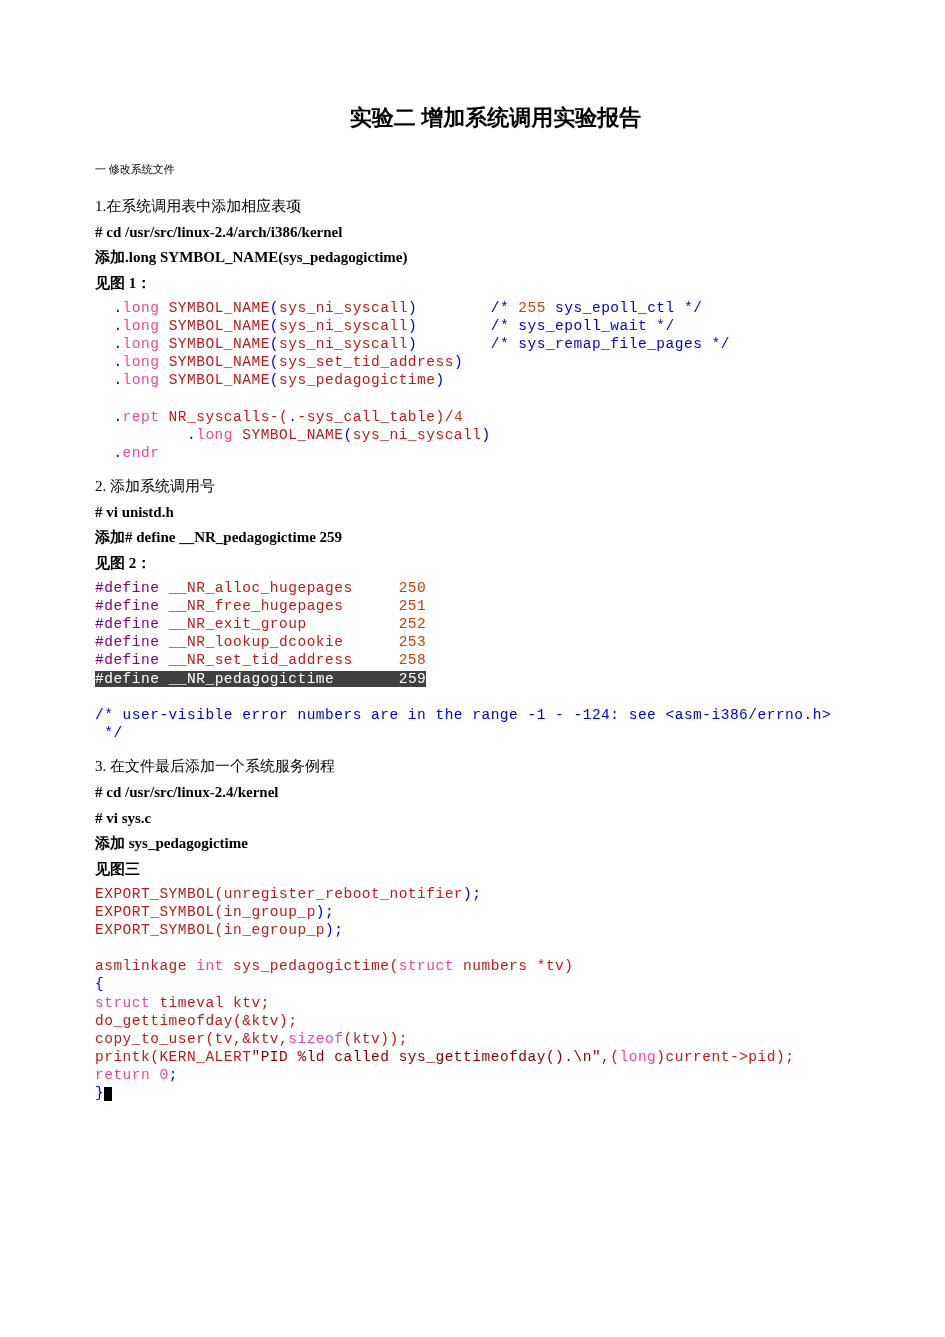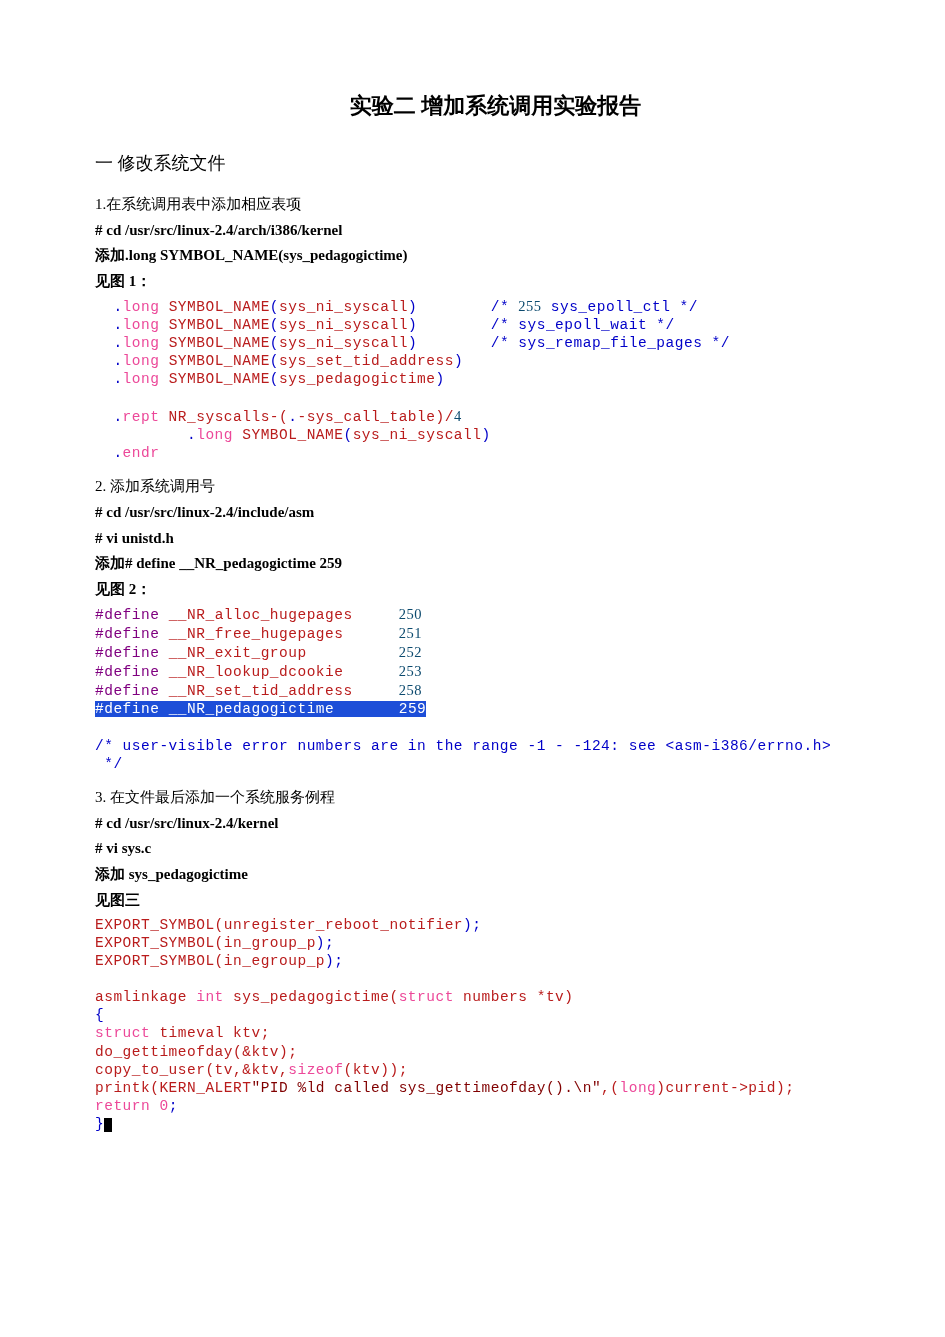--- a/index.html
+++ b/index.html
@@ -7,30 +7,31 @@
     padding: 0;
     background: #ffffff;
     width: 945px;
   }
   .page {
     padding: 90px 49px 60px 95px;
     font-family: "SimSun", "宋体", serif;
     color: #000;
     font-size: 15px;
     line-height: 1.45;
+    margin-top: 12px;
   }
   .title {
     text-align: center;
     font-size: 22px;
     font-weight: bold;
     margin-bottom: 28px;
     font-family: "SimSun", "宋体", serif;
   }
   .section-h {
-    font-size: 18px;
+    font-size: 11px;
     margin: 0 0 18px 0;
   }
   .step {
     margin: 0 0 4px 0;
   }
   .step-first {
     margin-top: 18px;
   }
   .cmd {
     font-family: "Times New Roman", serif;
@@ -43,26 +44,26 @@
   .codeblock {
     font-family: "Courier New", monospace;
     font-size: 14.5px;
     line-height: 1.25;
     white-space: pre;
     margin: 2px 0 14px 0;
     letter-spacing: 0.5px;
   }
   .c-green  { color: #ec4899; }
   .c-blue   { color: #0000c8; }
-  .c-red    { color: #0c4a6e; font-family: Liberation Serif, serif; }
+  .c-red    { color: #c2410c; }
   .c-purple { color: #800080; }
   .c-black  { color: #b91c1c; }
   .c-maroon { color: #800000; }
   .hl-sel {
-    background: #1d4ed8;
+    background: #404040;
     color: #ffffff;
   }
   .cursor {
     display:inline-block;
     width:8px; height:14px;
     background:#000;
     vertical-align: text-bottom;
   }
 </style>
 </head>
@@ -85,21 +86,20 @@
   <span class="c-blue">.</span><span class="c-green">long</span> <span class="c-black">SYMBOL_NAME</span><span class="c-blue">(</span><span class="c-black">sys_ni_syscall</span><span class="c-blue">)</span>        <span class="c-blue">/* sys_epoll_wait */</span>
   <span class="c-blue">.</span><span class="c-green">long</span> <span class="c-black">SYMBOL_NAME</span><span class="c-blue">(</span><span class="c-black">sys_ni_syscall</span><span class="c-blue">)</span>        <span class="c-blue">/* sys_remap_file_pages */</span>
   <span class="c-blue">.</span><span class="c-green">long</span> <span class="c-black">SYMBOL_NAME</span><span class="c-blue">(</span><span class="c-black">sys_set_tid_address</span><span class="c-blue">)</span>
   <span class="c-blue">.</span><span class="c-green">long</span> <span class="c-black">SYMBOL_NAME</span><span class="c-blue">(</span><span class="c-black">sys_pedagogictime</span><span class="c-blue">)</span>
 
   <span class="c-blue">.</span><span class="c-green">rept</span><span class="c-black"> NR_syscalls-(</span><span class="c-blue">.</span><span class="c-black">-sys_call_table)/</span><span class="c-red">4</span>
           <span class="c-blue">.</span><span class="c-green">long</span> <span class="c-black">SYMBOL_NAME</span><span class="c-blue">(</span><span class="c-black">sys_ni_syscall</span><span class="c-blue">)</span>
   <span class="c-blue">.</span><span class="c-green">endr</span></div>
 
   <div class="step">2.  添加系统调用号</div>
-  <div class="cmd">#  cd  /usr/src/linux-2.4/include/asm</div>
   <div class="cmd">#  vi  unistd.h</div>
   <div class="cmd">
     <span class="cn">添加</span><span>#  define      __NR_pedagogictime        259</span>
   </div>
   <div class="cmd cn">见图 2：</div>
 
   <div class="codeblock"><span class="c-purple">#define </span><span class="c-black">__NR_alloc_hugepages</span>     <span class="c-red">250</span>
 <span class="c-purple">#define </span><span class="c-black">__NR_free_hugepages</span>      <span class="c-red">251</span>
 <span class="c-purple">#define </span><span class="c-black">__NR_exit_group</span>          <span class="c-red">252</span>
 <span class="c-purple">#define </span><span class="c-black">__NR_lookup_dcookie</span>      <span class="c-red">253</span>

